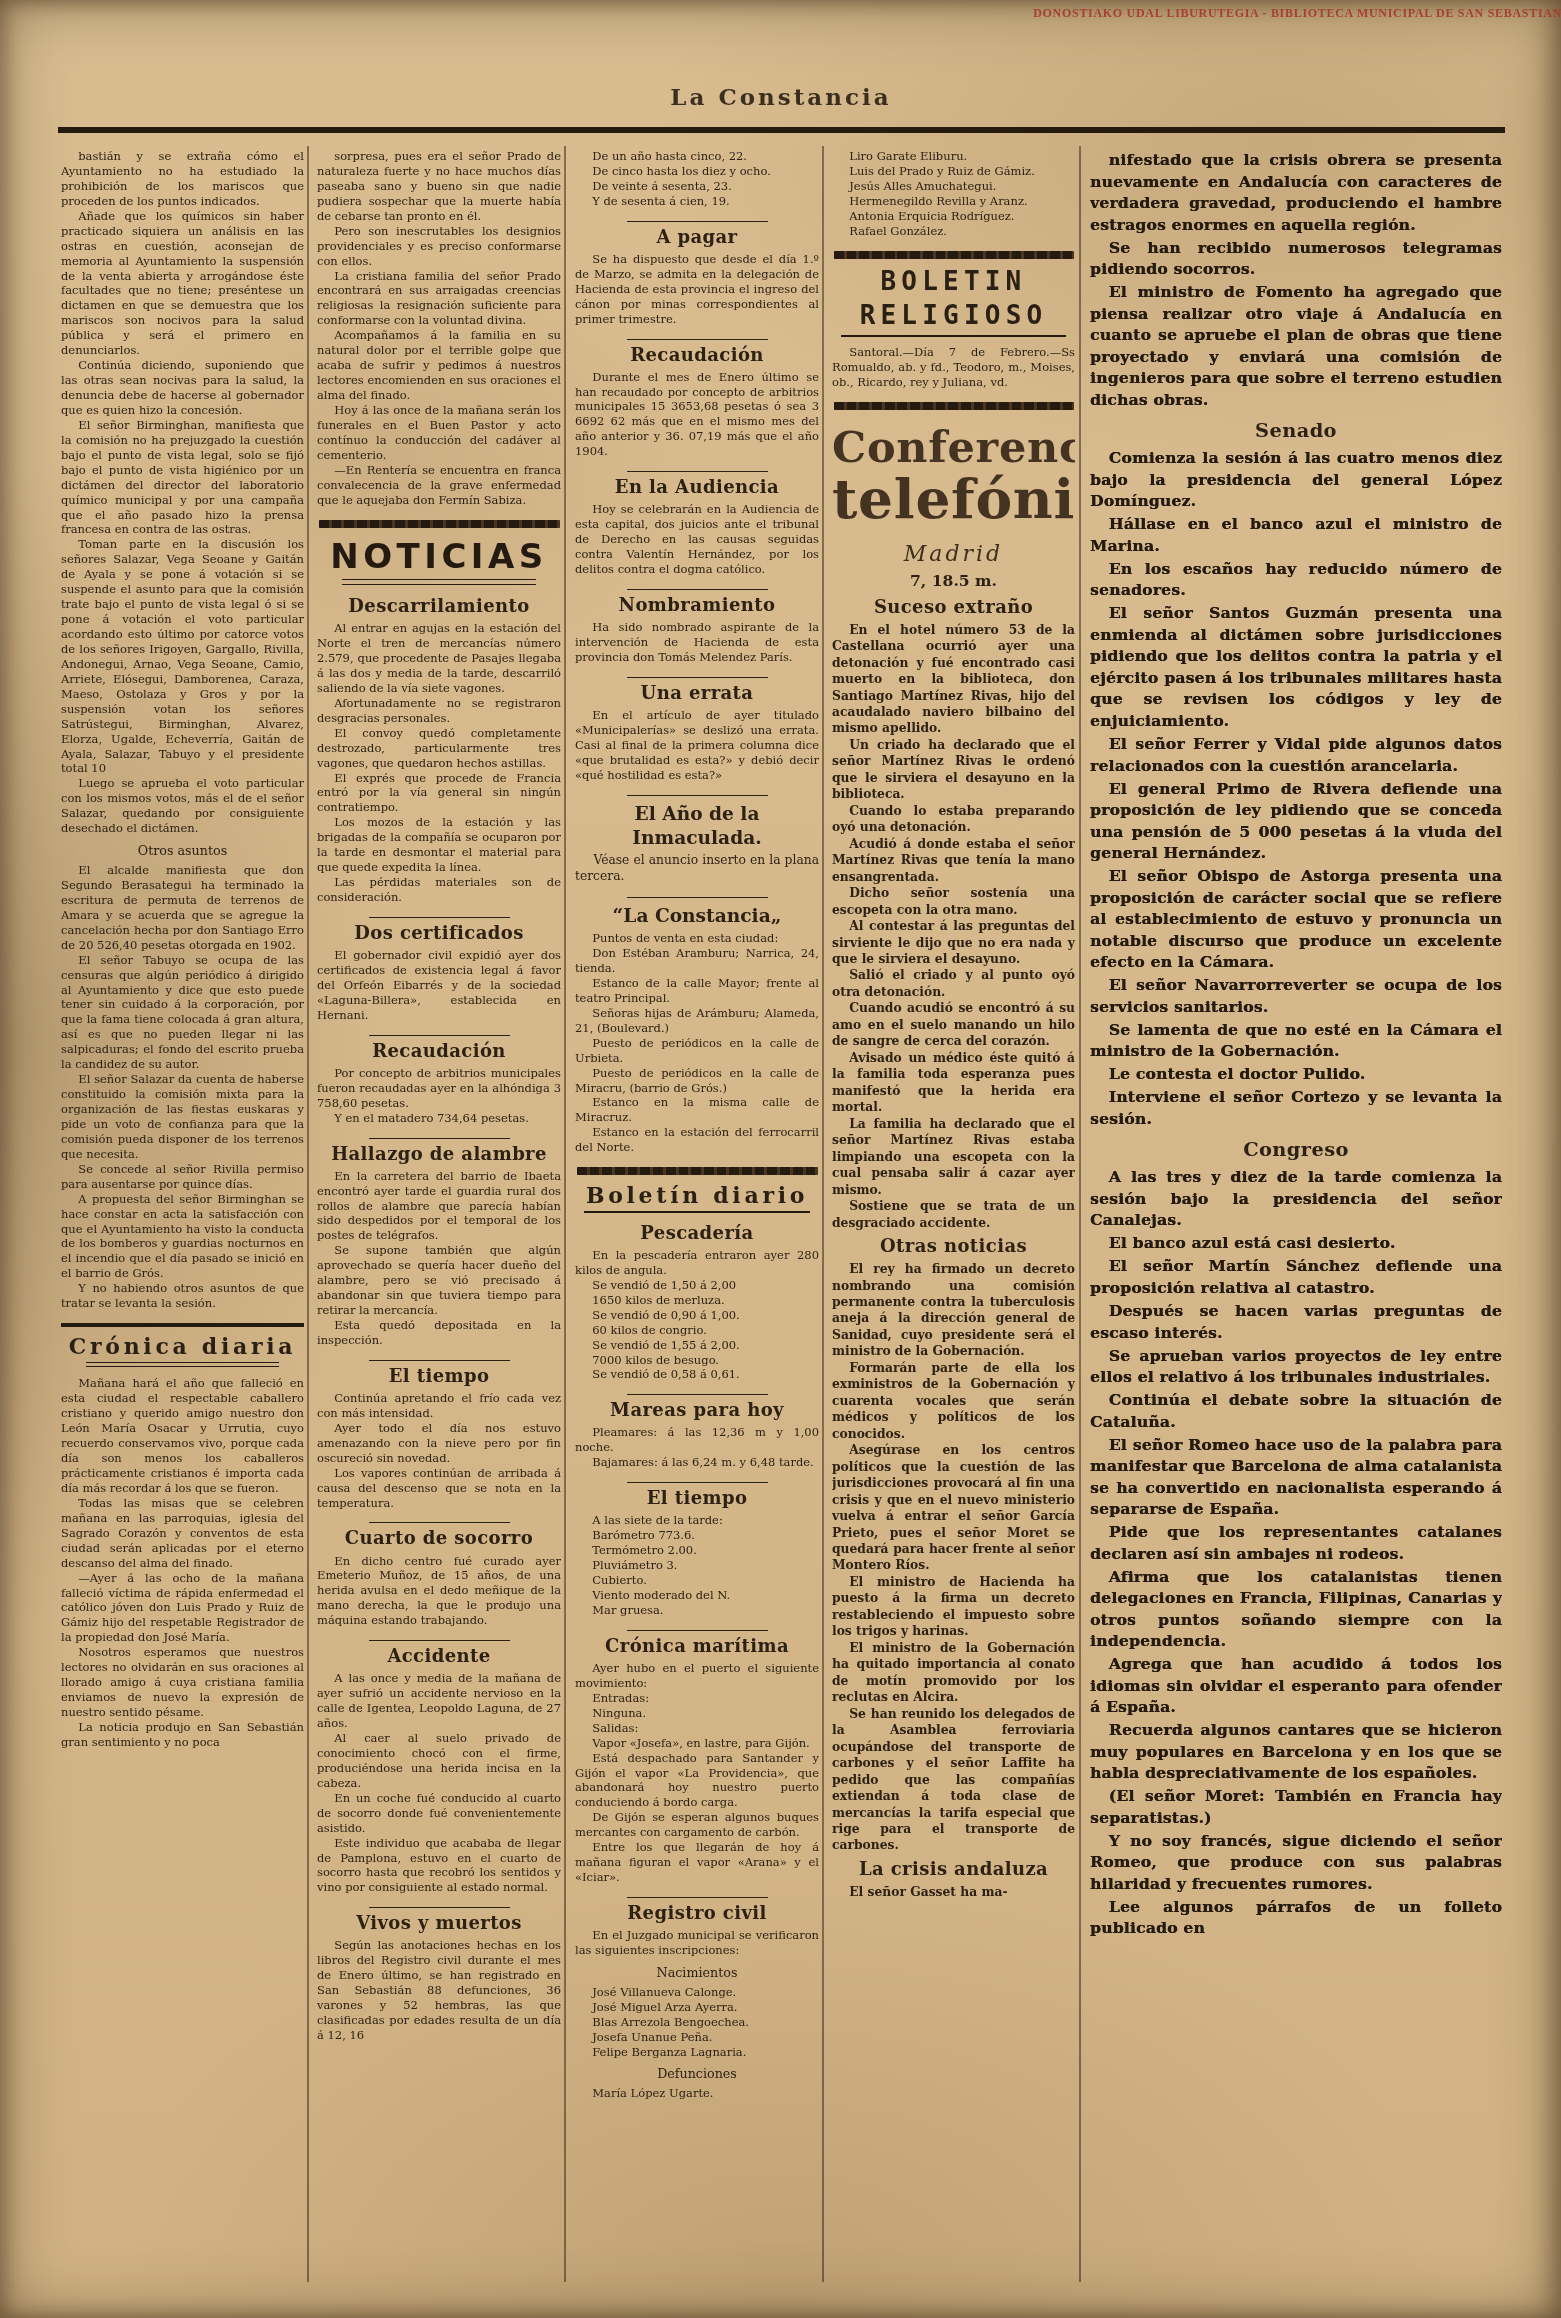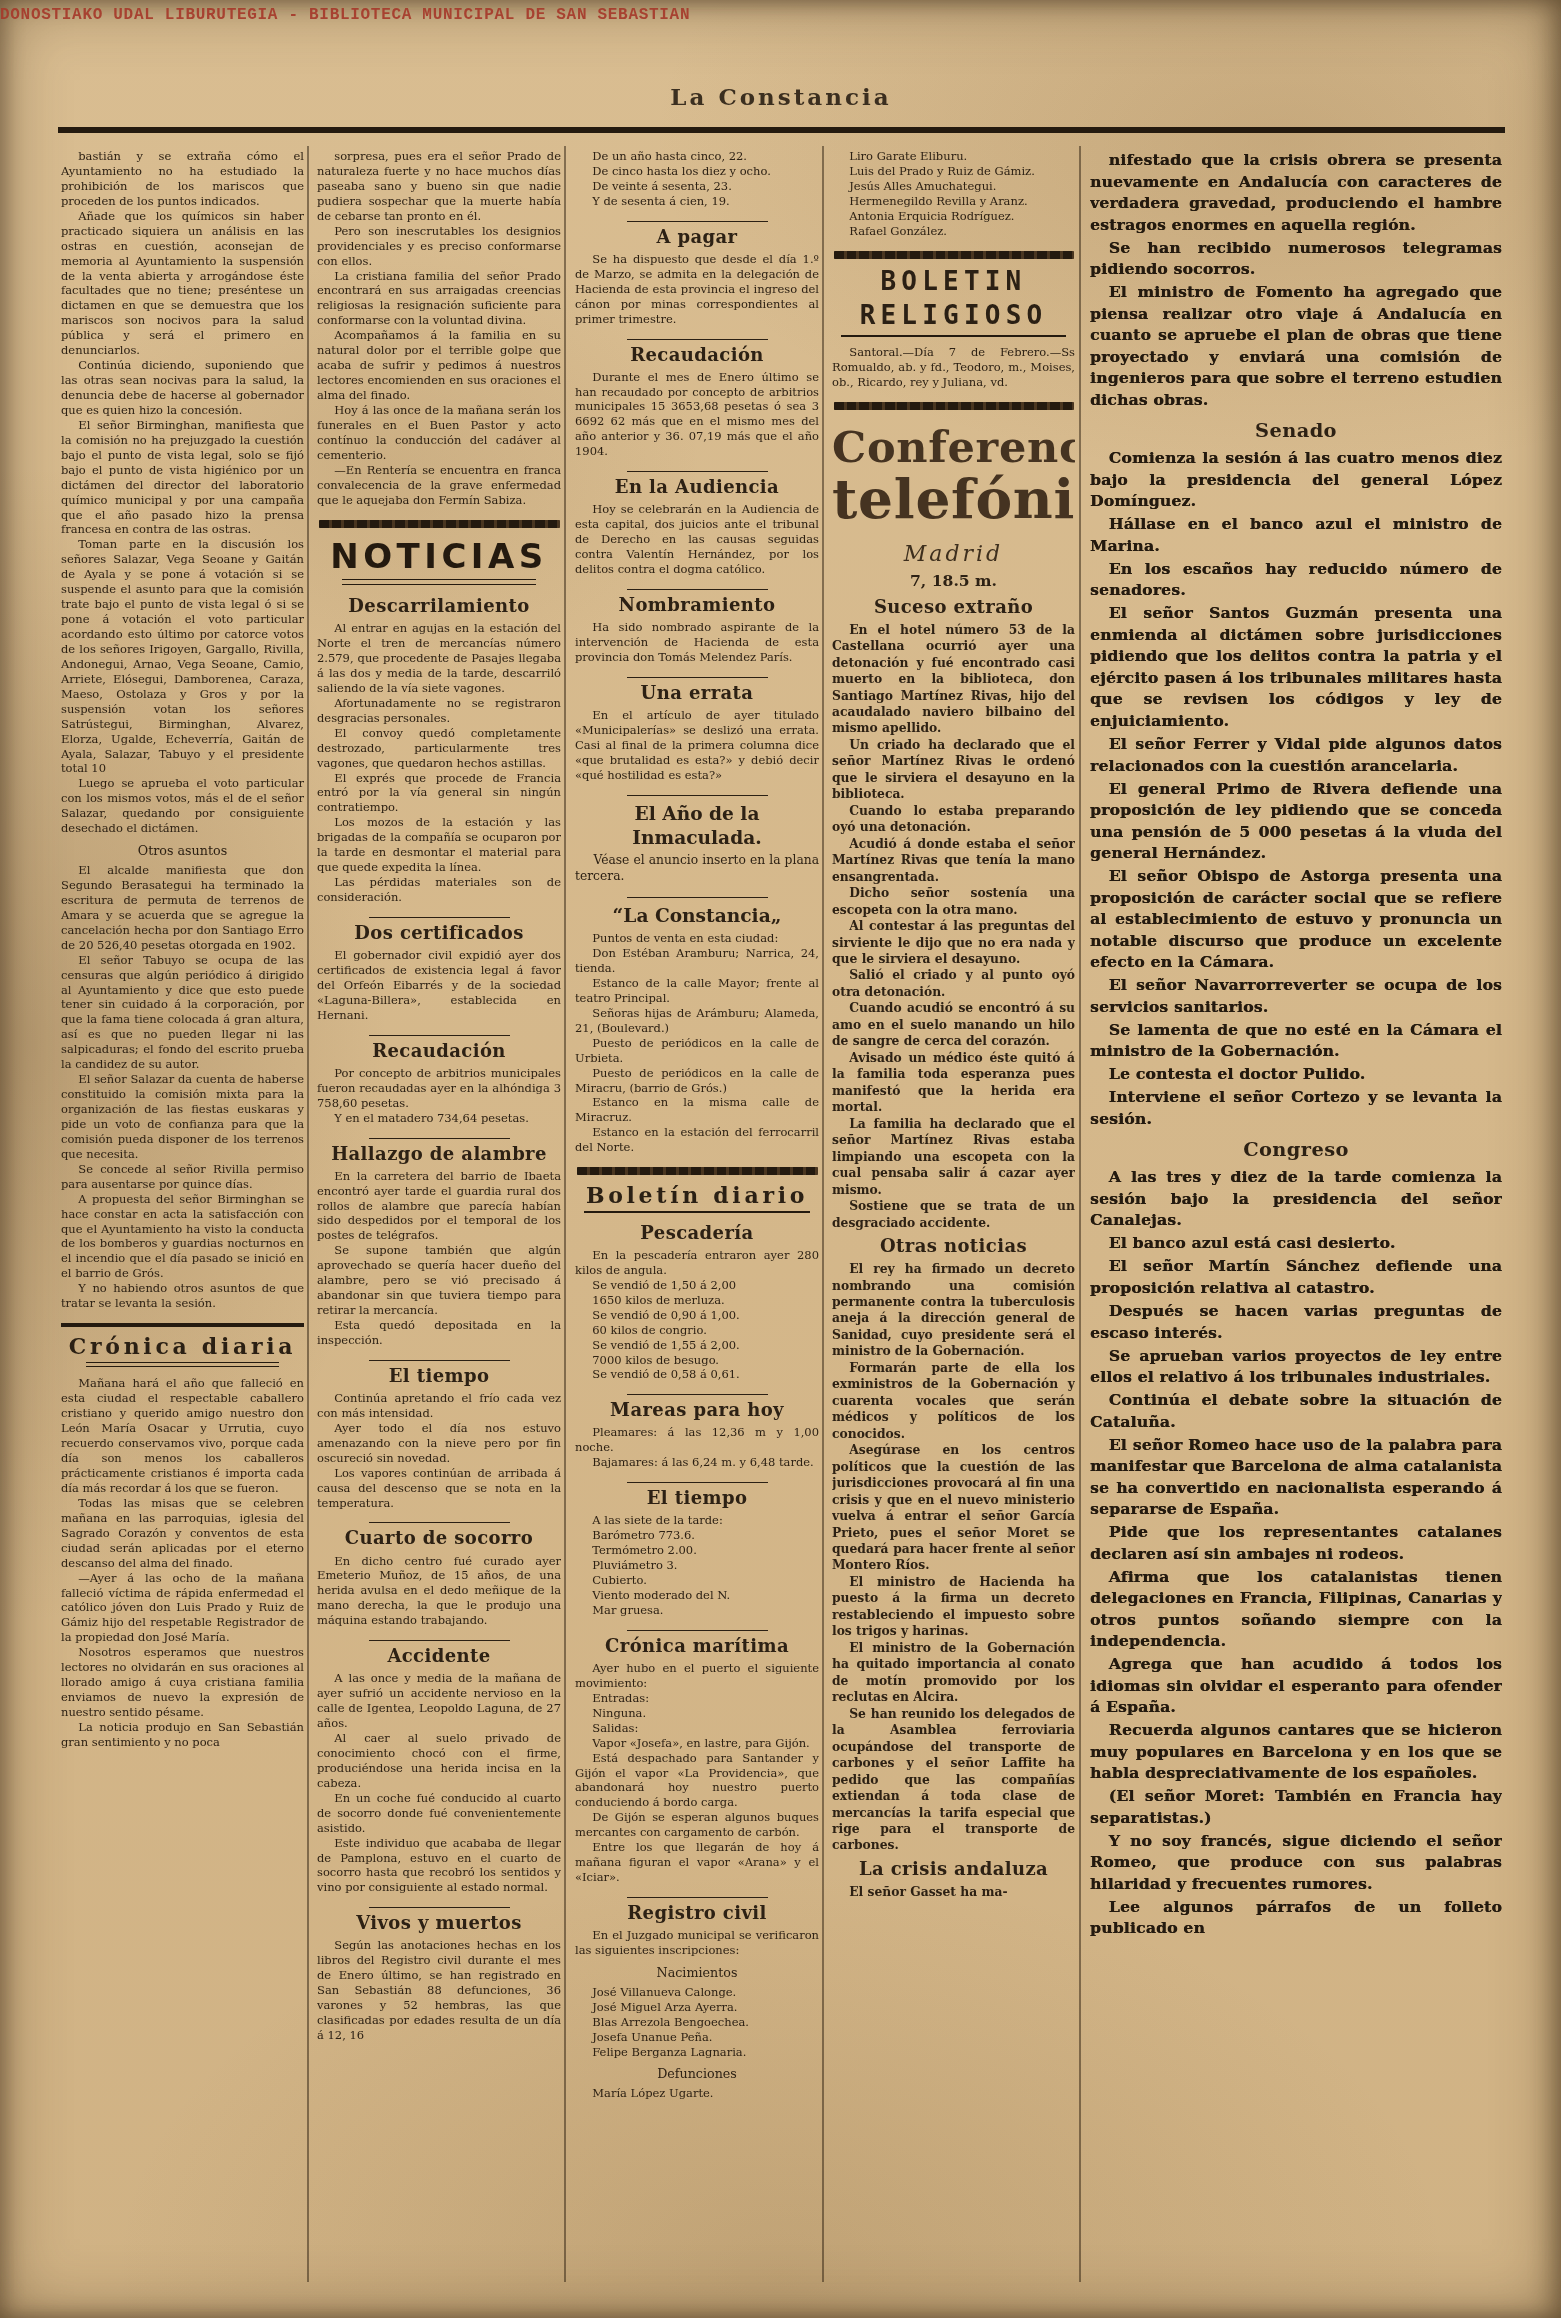--- a/index.html
+++ b/index.html
@@ -5,23 +5,23 @@
   html,body{margin:0;padding:0;background:#8a7456;}
   .page{position:relative;width:1562px;height:2319px;margin:0 auto;overflow:hidden;
     color:#2d2114;font-family:"DejaVu Serif","Liberation Serif",serif;
     background:
       radial-gradient(968px 521px at 82% 6%, rgba(125,90,45,.20), transparent 65%),
       radial-gradient(595px 968px at 2% 45%, rgba(85,60,30,.22), transparent 60%),
       radial-gradient(1117px 670px at 50% 98%, rgba(110,80,40,.16), transparent 60%),
       radial-gradient(521px 372px at 25% 20%, rgba(120,90,50,.12), transparent 60%),
       linear-gradient(#d9bd91,#d0b284);
     box-shadow:inset 0 0 67px rgba(60,40,15,.45), inset -10.4px 0 22px rgba(40,25,10,.35), inset 7.4px 0 18px rgba(40,25,10,.25);}
-  .stamp{position:absolute;top:6px;left:0;width:100%;text-align:left;
-    font-family:Liberation Mono, monospace;font-weight:bold;
-    font-size:16px;letter-spacing:0.7px;color:#a63a2b;opacity:.92;}
+  .stamp{position:absolute;top:6px;left:0;width:100%;text-align:right;
+    font-family:Liberation Serif, serif;font-weight:bold;
+    font-size:12px;letter-spacing:0.7px;color:#a63a2b;opacity:.92;}
   .masthead{position:absolute;top:83px;left:0;width:100%;text-align:center;
     font-size:23px;font-weight:bold;letter-spacing:3px;color:#2b2014;opacity:.9;}
   .toprule{position:absolute;left:58px;top:127px;width:1447px;height:6px;background:#241a0f;
     box-shadow:0 9px 0 -7.4px #241a0f;}
   .vdiv{position:absolute;top:146px;height:2136px;width:1.5px;background:rgba(45,31,16,.5);}
   .col{position:absolute;top:149px;height:2144px;overflow:hidden;font-size:11.5px;line-height:1.3;
     text-align:justify;}
   .col1{left:61px;width:243px;}
   .col2{left:317px;width:244px;}
   .col3{left:575px;width:244px;}

